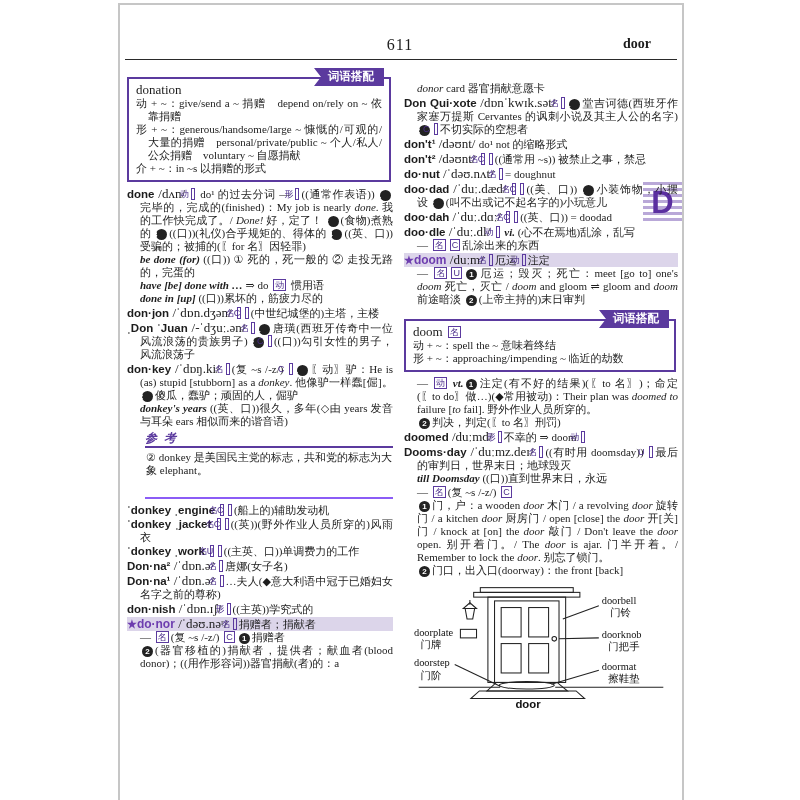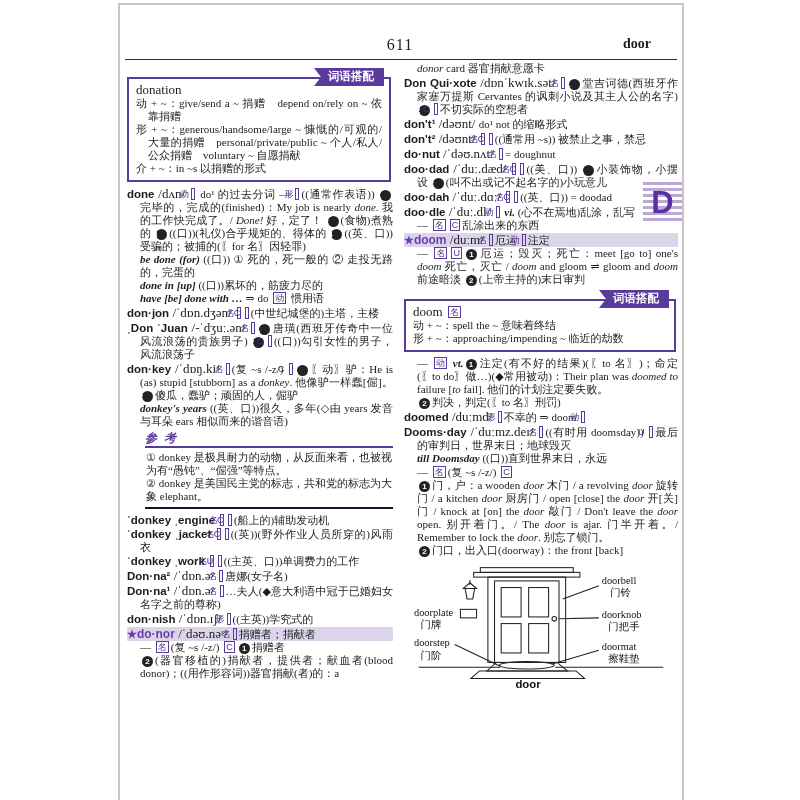--- a/index.html
+++ b/index.html
@@ -11,21 +11,21 @@
   .hdr .pgnum{position:absolute;left:0;right:0;text-align:center;font-size:16px;letter-spacing:1px;}
   .hdr .gword{position:absolute;right:22px;font-weight:bold;font-size:14px;}
   .hdr-rule{position:absolute;left:125px;top:59px;width:552px;border-top:1.6px solid #2a2a2a;}
   .col{position:absolute;top:64px;font-size:11px;line-height:13px;text-align:justify;}
   .col-left{left:127px;width:266px;}
   .col-right{left:404px;width:274px;top:62px;}
   .entry{margin:0 0 1px 0;}
   .para{margin:0;}
   .hang{padding-left:13px;text-indent:-13px;}
   .sub{padding-left:13px;}
-  .cont{padding-left:13px;}
+  .cont{padding-left:13px;margin-top:20px;}
   .hl{background:#dcd5ea;}
   
   .r-h{font-family:"Liberation Sans","DejaVu Sans",sans-serif;font-weight:bold;font-size:11.5px;}
   .r-hs{font-family:"Liberation Sans","DejaVu Sans",sans-serif;font-weight:bold;font-size:12px;color:#6d3daf;}
   .r-star{color:#6d3daf;font-weight:bold;}
   .r-p{font-size:13px;}
   .r-t{}
   .r-i{font-style:italic;}
   .r-bt{font-weight:normal;font-size:13px;}
   .r-bi{font-weight:bold;font-style:italic;}
@@ -35,22 +35,22 @@
   .r-n{display:inline-block;width:11px;height:11px;border-radius:50%;background:#222;color:#fff;
        font-size:8px;line-height:11px;text-align:center;font-family:"Liberation Sans",sans-serif;
        margin:0 2px;vertical-align:0.5px;font-weight:bold;}
   
   .colloc{position:relative;border:2px solid #5b3a9e;margin:13px 2px 5px 0;padding:4px 7px 5px;}
   .colloc-tab{position:absolute;top:-11px;right:5px;background:#5b3a9e;color:#fff;
         font-family:"Liberation Sans","DejaVu Sans",sans-serif;font-weight:bold;font-size:11.5px;
         padding:2px 10px 3px 14px;clip-path:polygon(0 0,100% 0,100% 100%,0 100%,7px 50%);}
   .cbl{padding-left:12px;text-indent:-12px;}
   
-  .refbox{position:relative;border-top:2px solid #5b3a9e;border-bottom:2px solid #0f172a;
-        margin:18px 0 5px 18px;padding:3px 1px 4px;}
+  .refbox{position:relative;border-top:2px solid #5b3a9e;border-bottom:2px solid #8b5cf6;
+        margin:18px 0 5px 18px;padding:3px 1px 20px;}
   .ref-label{position:absolute;top:-16px;left:0;color:#5b3a9e;font-weight:bold;font-style:italic;
         font-size:12px;letter-spacing:2px;}
   
   .dtab{position:absolute;left:643px;top:182px;width:39px;height:41px;
         background:repeating-linear-gradient(180deg,#b9a8d8 0 3px,#ffffff 3px 6px);
         display:flex;align-items:center;justify-content:center;}
   .dtab span{font-family:"Liberation Sans","DejaVu Sans",sans-serif;font-weight:bold;
         font-size:31px;color:#5b2fa0;line-height:1;}
   
   .fig{margin-top:4px;}
@@ -84,39 +84,38 @@
           <div class="para cbl"><span class="r-t">动 + ~：give/send a ~ 捐赠　depend on/rely on ~ 依靠捐赠</span></div>
           <div class="para cbl"><span class="r-t">形 + ~：generous/handsome/large ~ 慷慨的/可观的/大量的捐赠　personal/private/public ~ 个人/私人/公众捐赠　voluntary ~ 自愿捐献</span></div>
           <div class="para cbl"><span class="r-t">介 + ~：in ~s 以捐赠的形式</span></div>
         </div>
     </section>
 
     <div>
         <div class="entry">
           <div class="para hang"><span class="r-h">done</span><span class="r-p"> /dʌn/ </span><span class="r-pos">动</span><span class="r-t"> do¹ 的过去分词 — </span><span class="r-pos">形</span><span class="r-t">((通常作表语)) </span><span class="r-n">1</span><span class="r-t">完毕的，完成的(finished)：My job is nearly </span><span class="r-i">done</span><span class="r-t">. 我的工作快完成了。/ </span><span class="r-i">Done!</span><span class="r-t"> 好，定了！ </span><span class="r-n">2</span><span class="r-t">(食物)煮熟的 </span><span class="r-n">3</span><span class="r-t">((口))(礼仪)合乎规矩的、得体的 </span><span class="r-n">4</span><span class="r-t">((英、口))受骗的；被捕的(〖for 名〗因轻罪)</span></div>
           <div class="para sub"><span class="r-bi">be done (for)</span><span class="r-t"> ((口)) ① 死的，死一般的 ② 走投无路的，完蛋的</span></div>
+          <div class="para sub"><span class="r-bi">have [be] done with …</span><span class="r-t"> ⇒ do </span><span class="r-pos">动</span><span class="r-t"> 惯用语</span></div>
           <div class="para sub"><span class="r-bi">done in [up]</span><span class="r-t"> ((口))累坏的，筋疲力尽的</span></div>
-          <div class="para sub"><span class="r-bi">have [be] done with …</span><span class="r-t"> ⇒ do </span><span class="r-pos">动</span><span class="r-t"> 惯用语</span></div>
         </div>
         <div class="entry">
           <div class="para hang"><span class="r-h">don·jon</span><span class="r-p"> /ˈdɒn.dʒən/ </span><span class="r-pos">名</span><span class="r-pos">C</span><span class="r-t">(中世纪城堡的)主塔，主楼</span></div>
         </div>
         <div class="entry">
           <div class="para hang"><span class="r-h">ˌDon ˈJuan</span><span class="r-p"> /-ˈdʒuː.ən/ </span><span class="r-pos">名</span><span class="r-n">1</span><span class="r-t">唐璜(西班牙传奇中一位风流浪荡的贵族男子) </span><span class="r-n">2</span><span class="r-pos">C</span><span class="r-t">((口))勾引女性的男子，风流浪荡子</span></div>
         </div>
         <div class="entry">
           <div class="para hang"><span class="r-h">don·key</span><span class="r-p"> /ˈdɒŋ.ki/ </span><span class="r-pos">名</span><span class="r-t">(复 ~s /-z/) </span><span class="r-pos">C</span><span class="r-n">1</span><span class="r-t">〖动〗驴：He is (as) stupid [stubborn] as a </span><span class="r-i">donkey</span><span class="r-t">. 他像驴一样蠢[倔]。 </span><span class="r-n">2</span><span class="r-t">傻瓜，蠢驴；顽固的人，倔驴</span></div>
           <div class="para sub"><span class="r-bi">donkey's years</span><span class="r-t"> ((英、口))很久，多年(◇由 years 发音与耳朵 ears 相似而来的谐音语)</span></div>
         </div>
       </div>
 
     <section class="refbox">
       <div class="ref-label">参 考</div>
       <div>
-          <div class="para "><span class="r-t">① donkey 是极具耐力的动物，从反面来看，也被视为有“愚钝”、“倔强”等特点。</span></div>
           <div class="para "><span class="r-t">② donkey 是美国民主党的标志，共和党的标志为大象 elephant。</span></div>
         </div>
     </section>
 
     <div>
         <div class="entry">
           <div class="para hang"><span class="r-h">ˈdonkey ˌengine</span><span class="r-t"> </span><span class="r-pos">名</span><span class="r-pos">C</span><span class="r-t">(船上的)辅助发动机</span></div>
         </div>
         <div class="entry">
           <div class="para hang"><span class="r-h">ˈdonkey ˌjacket</span><span class="r-t"> </span><span class="r-pos">名</span><span class="r-pos">C</span><span class="r-t">((英))(野外作业人员所穿的)风雨衣</span></div>
@@ -178,21 +177,21 @@
       <div class="colloc-tab">词语搭配</div>
       <div class="para"><span class="r-bt">doom </span><span class="r-pos">名</span></div>
       <div>
           <div class="para cbl"><span class="r-t">动 + ~：spell the ~ 意味着终结</span></div>
           <div class="para cbl"><span class="r-t">形 + ~：approaching/impending ~ 临近的劫数</span></div>
         </div>
     </section>
 
     <div>
         <div class="entry">
-          <div class="para sub"><span class="r-t">— </span><span class="r-pos">动</span><span class="r-bi"> vt.</span><span class="r-n">1</span><span class="r-t">注定(有不好的结果)(〖to 名〗)；命定(〖to do〗做…)(◆常用被动)：Their plan was </span><span class="r-i">doomed to</span><span class="r-t"> failure [</span><span class="r-i">to</span><span class="r-t"> fail]. 他们的计划注定要失败。</span></div>
+          <div class="para sub"><span class="r-t">— </span><span class="r-pos">动</span><span class="r-bi"> vt.</span><span class="r-n">1</span><span class="r-t">注定(有不好的结果)(〖to 名〗)；命定(〖to do〗做…)(◆常用被动)：Their plan was </span><span class="r-i">doomed to</span><span class="r-t"> failure [</span><span class="r-i">to</span><span class="r-t"> fail]. 野外作业人员所穿的。</span></div>
           <div class="para sub"><span class="r-n">2</span><span class="r-t">判决，判定(〖to 名〗刑罚)</span></div>
         </div>
         <div class="entry">
           <div class="para hang"><span class="r-h">doomed</span><span class="r-p"> /duːmd/ </span><span class="r-pos">形</span><span class="r-t">不幸的 ⇒ doom </span><span class="r-pos">动</span></div>
         </div>
         <div class="entry">
           <div class="para hang"><span class="r-h">Dooms·day</span><span class="r-p"> /ˈduːmz.deɪ/ </span><span class="r-pos">名</span><span class="r-t">((有时用 doomsday)) </span><span class="r-pos">U</span><span class="r-t">最后的审判日，世界末日；地球毁灭</span></div>
           <div class="para sub"><span class="r-bi">till Doomsday</span><span class="r-t"> ((口))直到世界末日，永远</span></div>
         </div>
         <div class="entry">

